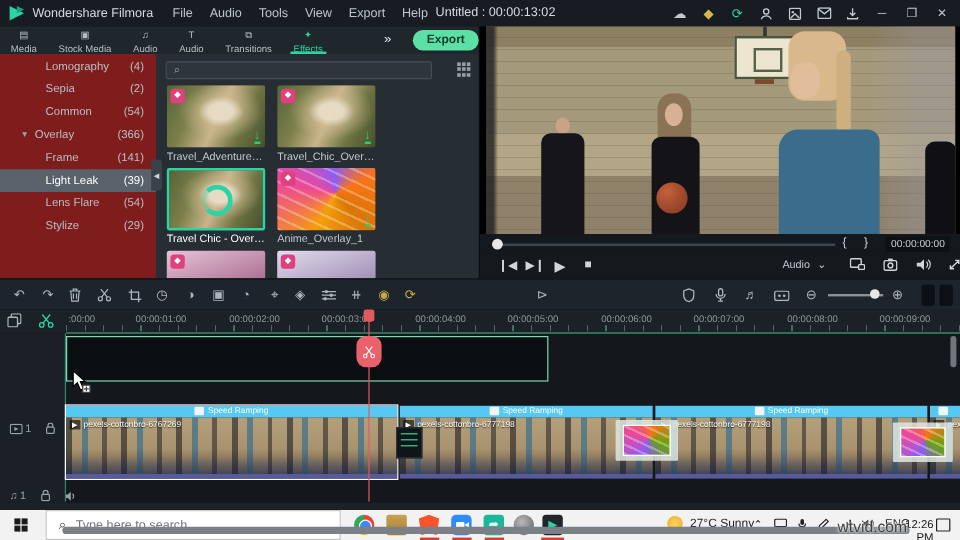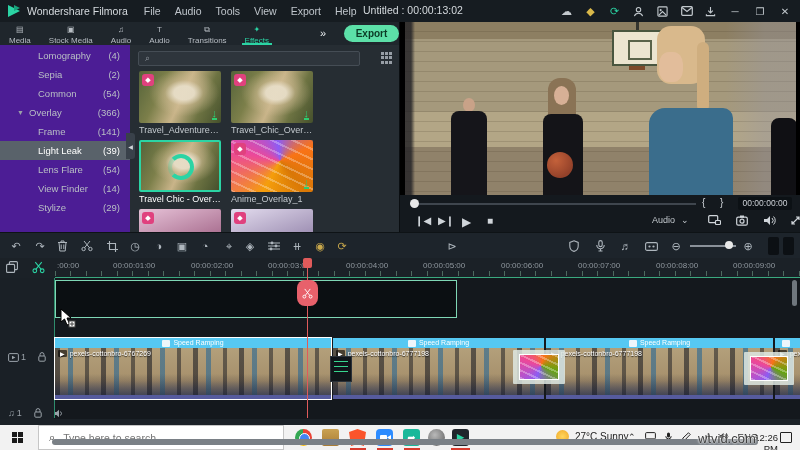--- a/index.html
+++ b/index.html
@@ -22,21 +22,21 @@
   .tab { display:flex; flex-direction:column; align-items:center; justify-content:center; padding:2px 9px 0 9px; height:23px; position:relative; }
   .tab .glyph { height:10px; font-size:8px; line-height:10px; color:#b8bec4; }
   .tab .lab { font-size:8px; margin-top:1px; color:#b8bec4; white-space:nowrap; }
   .tab.active .glyph, .tab.active .lab { color:var(--accent); }
   .tab.active::after { content:""; position:absolute; bottom:0; left:6px; right:6px; height:2px; background:var(--accent); }
   .more-tabs { position:absolute; left:320px; top:27px; color:#e8ecef; font-size:11px; letter-spacing:-2px; }
   .export-btn { position:absolute; left:344px; top:25px; width:55px; height:17px; background:var(--export-green); border-radius:9px; border:none; color:#0b3b26; font-weight:bold; font-size:10px; font-family:"Liberation Sans",sans-serif; }
 
   
   .panel { position:absolute; left:0; top:45px; width:400px; height:187px; background:#262d33; overflow:hidden; }
-  .sidebar { position:absolute; left:0; top:0; width:130px; height:187px; background:#4c1d95; padding-top:1px; }
+  .sidebar { position:absolute; left:0; top:0; width:130px; height:187px; background:#7f1d1d; padding-top:1px; }
   .cat { height:19px; line-height:19px; font-size:9.5px; color:#b9bfc5; padding-left:38px; position:relative; white-space:nowrap; }
   .cat .cnt { position:absolute; right:10px; }
   .cat.parent { padding-left:29px; }
   .cat .arrow { position:absolute; left:17px; font-size:7px; color:#9aa1a8; }
   .cat.selected { background:#59626a; color:#fff; }
   .collapse-handle { position:absolute; left:126px; top:88px; width:9px; height:26px; background:#39414a; border-radius:0 3px 3px 0; color:#cfd4d8; font-size:6px; display:flex; align-items:center; justify-content:center; }
   .searchbox { position:absolute; left:138px; top:6px; width:222px; height:15px; background:#2e353c; border:1px solid #454d55; border-radius:2px; display:flex; align-items:center; }
   .searchbox input { background:transparent; border:none; outline:none; color:#c3c9ce; font-size:9px; width:180px; font-family:"Liberation Sans",sans-serif; }
   .searchbox input::placeholder { color:#979ea6; }
   .search-glyph { font-size:9px; color:#979ea6; margin:0 5px 0 6px; }
@@ -237,21 +237,20 @@
 
   <div class="panel">
     <div class="sidebar">
       <div class="cat"><span>Lomography</span><span class="cnt">(4)</span></div>
       <div class="cat"><span>Sepia</span><span class="cnt">(2)</span></div>
       <div class="cat"><span>Common</span><span class="cnt">(54)</span></div>
       <div class="cat parent"><span class="arrow">▼</span><span>Overlay</span><span class="cnt">(366)</span></div>
       <div class="cat"><span>Frame</span><span class="cnt">(141)</span></div>
       <div class="cat selected"><span>Light Leak</span><span class="cnt">(39)</span></div>
       <div class="cat"><span>Lens Flare</span><span class="cnt">(54)</span></div>
-      <div class="cat"><span>View Finder</span><span class="cnt">(14)</span></div>
       <div class="cat"><span>Stylize</span><span class="cnt">(29)</span></div>
     </div>
     <div class="collapse-handle">◀</div>
 
     <div class="searchbox">
       <span class="search-glyph">⌕</span>
     </div>
     <div class="gridview-icon">
         <i></i>
         <i></i>

